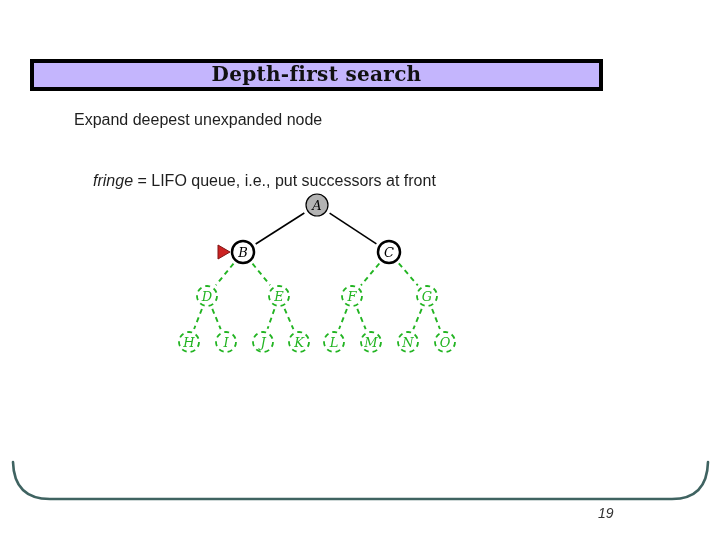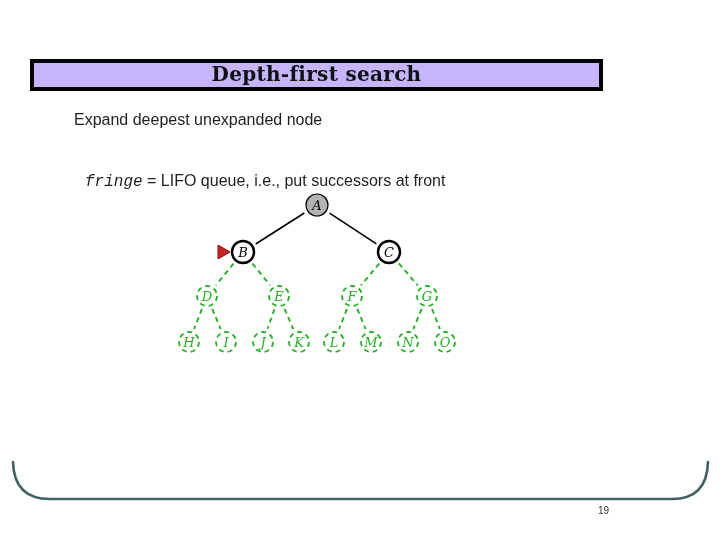--- a/index.html
+++ b/index.html
@@ -60,37 +60,39 @@
     left: 30px;
     top: 148px;
     color: var(--implementation-text, #20207a);
   }
   .line-fringe {
     left: 85px;
     top: 171px;
     color: var(--body-text, #1f1f1f);
   }
   .fringe-term {
-    font-family: Liberation Mono, monospace;
+    font-family: Liberation Sans, sans-serif;
     font-style: italic;
     font-size: 16px;
+    margin-left: 8px;
   }
   svg.diagram {
     position: absolute;
     left: 0;
     top: 0;
     width: 720px;
     height: 540px;
   }
   .page-number {
     position: absolute;
     left: 598px;
     top: 505px;
-    font-size: 10px;
+    font-size: 14px;
     color: var(--page-number-text, #333);
+    font-style: italic;
   }
 </style>
 </head>
 <body>
 
 <div class="slide">
 
   <div class="title-box">
     <div class="title-box-inner">
       <span class="title-text">Depth-first search</span>

